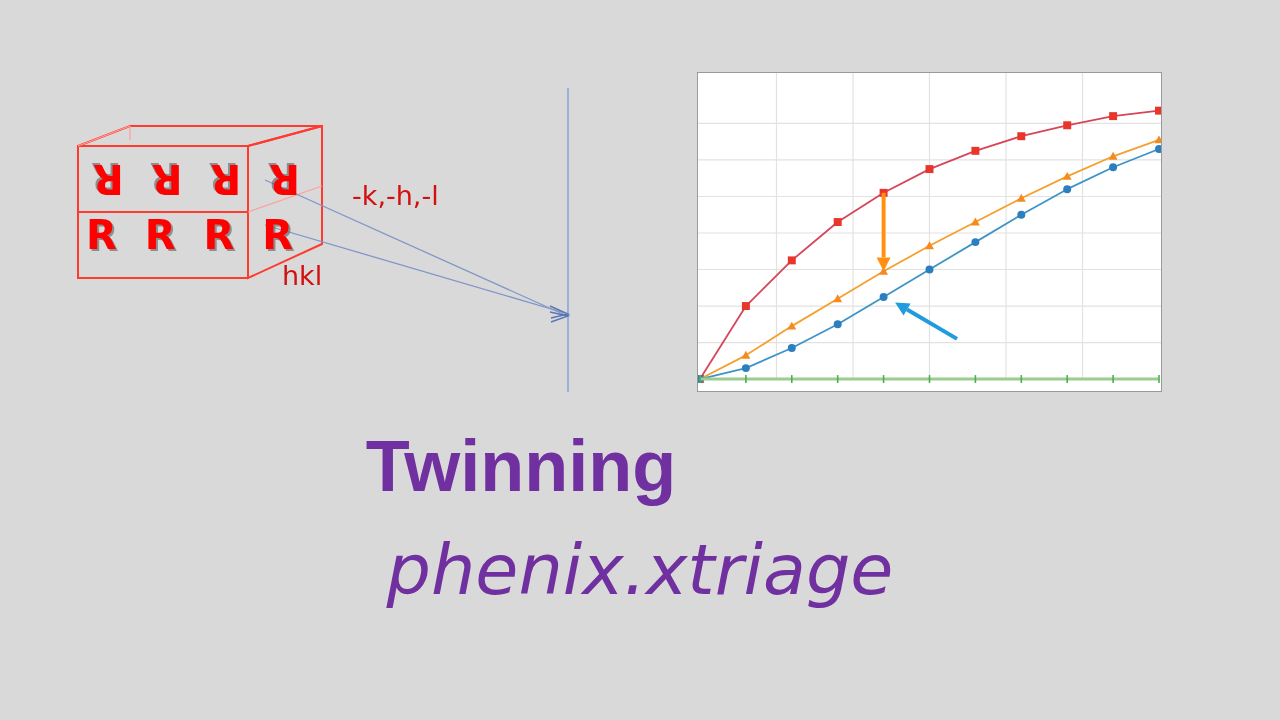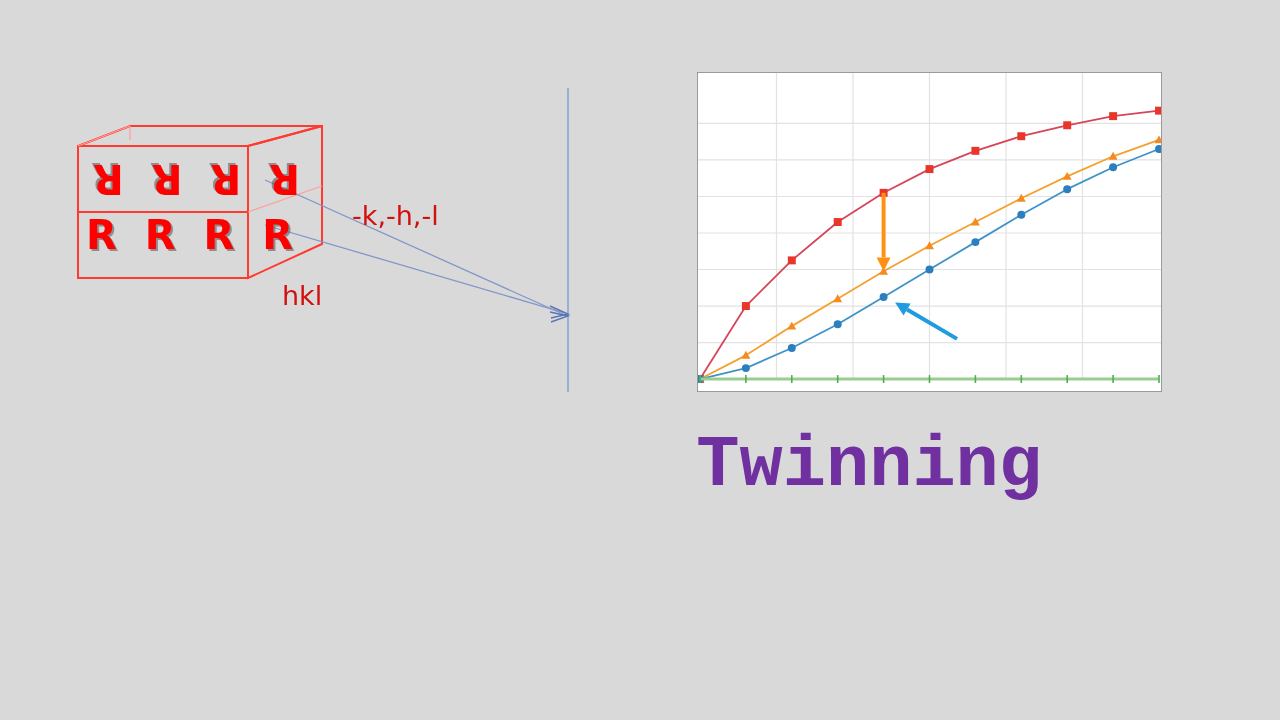--- a/index.html
+++ b/index.html
@@ -28,39 +28,39 @@
   #row-top{
     left:26px;top:36px;font-size:40px;
     transform:rotate(180deg);
     transform-origin:center center;
   }
   #row-bottom{left:26px;top:92px;font-size:40px;}
 
   .lbl-red{
     position:absolute;color:#d31010;
     font-family:"DejaVu Sans", sans-serif;
-    font-size:27px;white-space:nowrap;margin-top:20px;
+    font-size:27px;white-space:nowrap;
   }
   #lbl-nkhl{left:292px;top:60px;}
   #lbl-hkl{left:222px;top:140px;}
 
   
   #chart-panel{
     left:697px;top:72px;width:465px;height:320px;
     background:#ffffff;
     border:1px solid #9a9a9a;
     box-sizing:border-box;
   }
   #chart-svg{display:block;width:100%;height:100%;}
 
   
   #title-main{
-    left:0;top:430px;width:1042px;text-align:right;
+    left:0;top:430px;width:1042px;text-align:center;
     color:#7030a0;font-weight:bold;font-size:72px;
-    font-family:Liberation Mono, monospace;
+    font-family:Liberation Sans, sans-serif;
     line-height:1;
   }
   #title-sub{
     left:0;top:535px;width:1280px;text-align:center;
     color:#7030a0;font-style:italic;font-size:70px;
     font-family:"DejaVu Sans", sans-serif;
     line-height:1;
   }
 </style>
 </head>
@@ -179,14 +179,15 @@
           <line x1="186.4" y1="120.57500000000002" x2="186.4" y2="185.58749999999998" stroke="#ff9012" stroke-width="4" stroke-linecap="butt"></line>
           <polygon points="186.4,199.58749999999998 179.4,185.58749999999998 193.4,185.58749999999998" fill="#ff9012"></polygon>
           <line x1="260.15999999999997" y1="267.575" x2="209.98011107700808" y2="237.94358812693898" stroke="#1f9bde" stroke-width="4" stroke-linecap="butt"></line>
           <polygon points="197.92499999999998,230.825 213.53940514047756,231.91603258843492 206.4208170135386,243.97114366544304" fill="#1f9bde"></polygon>
         </g>
     </svg>
   </div>
 
   <div id="title-main" class="abs">Twinning</div>
 
+  <div id="title-sub" class="abs">phenix.xtriage</div>
 
 </div>
 
 </body></html>

